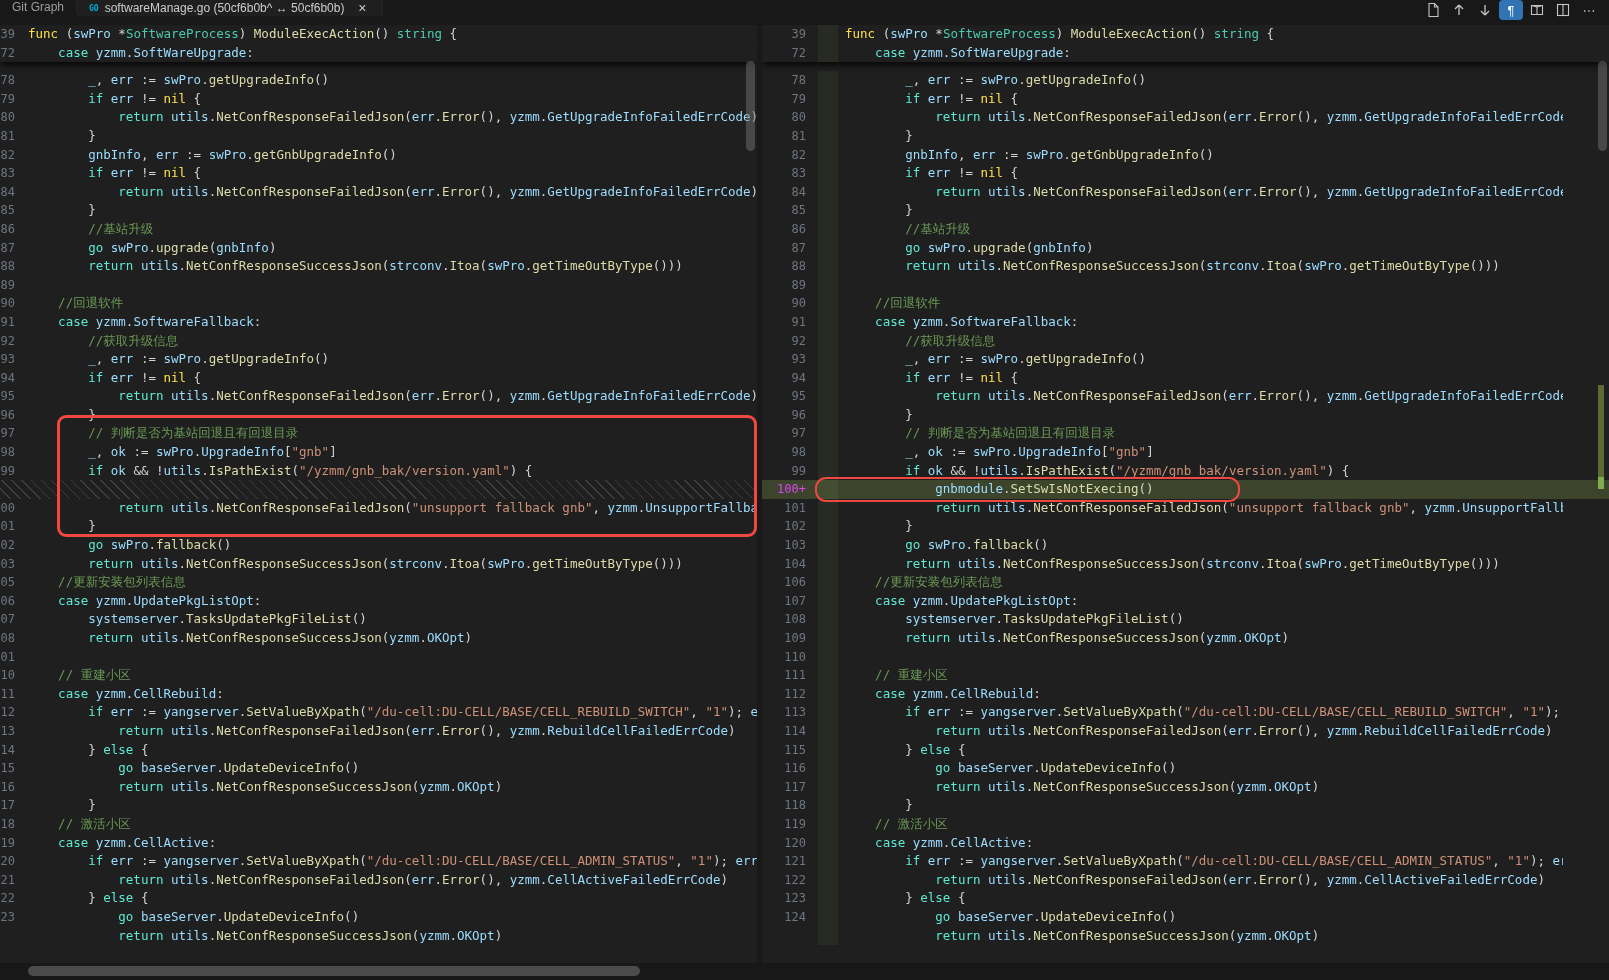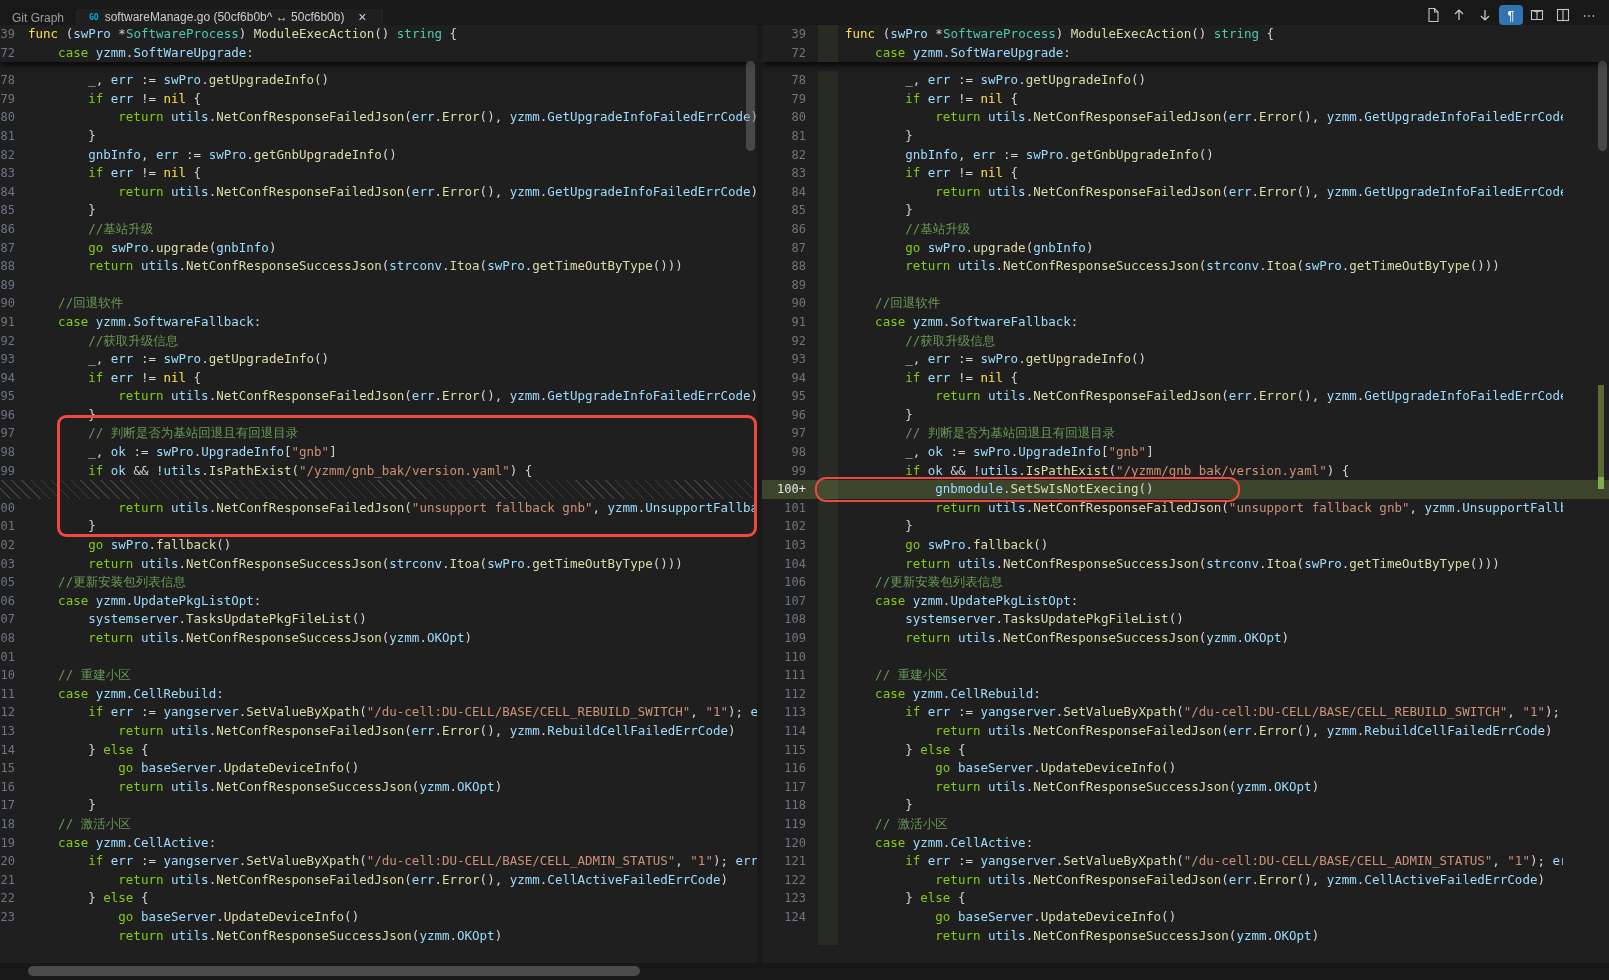--- a/index.html
+++ b/index.html
@@ -3,21 +3,21 @@
 <meta charset="utf-8">
 <style>
   :root{ --lh:18.6px; --bg:#1f1f1f; --tabbg:#181818; }
   *{margin:0;padding:0;box-sizing:border-box;}
   html,body{width:1609px;height:980px;overflow:hidden;background:var(--bg);}
   body{font-family:"Liberation Sans", sans-serif;}
 
   .window{position:relative;width:1609px;height:980px;background:var(--bg);overflow:hidden;}
 
   
-  .tab-bar{display:flex;align-items:flex-end;height:25px;background:var(--tabbg);}
+  .tab-bar{display:flex;align-items:flex-start;height:25px;background:var(--tabbg);}
   .tab{display:flex;align-items:center;padding:0 12px;font-size:12px;color:#9d9d9d;
        border-right:1px solid #252525;background:var(--tabbg);cursor:pointer;white-space:nowrap;}
   .tab.active{background:var(--bg);color:#cccccc;}
   .tab.active .tab-label{}
   .go-icon{display:inline-block;font-size:8px;font-weight:bold;color:#00ACD7;margin-right:6px;
            letter-spacing:0;font-family:"DejaVu Sans Mono",monospace;}
   .tab-close{margin-left:10px;color:#cccccc;font-size:14px;line-height:14px;width:16px;height:16px;
              display:flex;align-items:center;justify-content:center;border-radius:3px;}
   .toolbar{margin-left:auto;display:flex;align-items:center;gap:2px;padding-right:8px;}
   .tbtn{width:24px;height:20px;display:flex;align-items:center;justify-content:center;
@@ -44,32 +44,32 @@
 
   .pane.left .gutter{width:15px;}
   .pane.left .code{margin-left:13px;width:729px;}
 
   .pane.right .gutter{width:44px;}
   .pane.right .strip{display:block;width:20px;margin-left:12px;margin-right:7px;
                      background:rgba(155,185,85,0.08);}
   .pane.right .code{width:718px;}
 
   
-  .tk-k{color:#84cc16}.tk-b{color:#fde047}.tk-t{color:#4EC9B0}.tk-f{color:#DCDCAA}
+  .tk-k{color:#5eead4}.tk-b{color:#fde047}.tk-t{color:#4EC9B0}.tk-f{color:#DCDCAA}
   .tk-v{color:#9CDCFE}.tk-s{color:#CE9178}.tk-c{color:#6A9955}.tk-p{color:#D4D4D4}
 
   
   .ptop{height:9px;overflow:hidden;}
 
   
   .gap{background:repeating-linear-gradient(45deg, rgba(170,170,170,0.22) 0 1px, transparent 1px 7px);}
 
   
   .added{background:rgba(140,170,80,0.27);}
-  .added .gutter{color:#e5e5e5;}
+  .added .gutter{color:#d946ef;}
   .added .strip{background:rgba(155,185,85,0.35);}
 
   
   .vthumb{position:absolute;width:9px;height:90px;top:36px;border-radius:5px;
           background:rgba(121,121,121,0.45);z-index:6;}
   .pane.left .vthumb{right:2px;}
   .pane.right .vthumb{right:2px;}
   .ruler-mark{position:absolute;right:5px;width:6px;z-index:5;}
 
   .hscroll{position:absolute;left:0;right:0;bottom:0;height:17px;background:#181818;z-index:7;}

